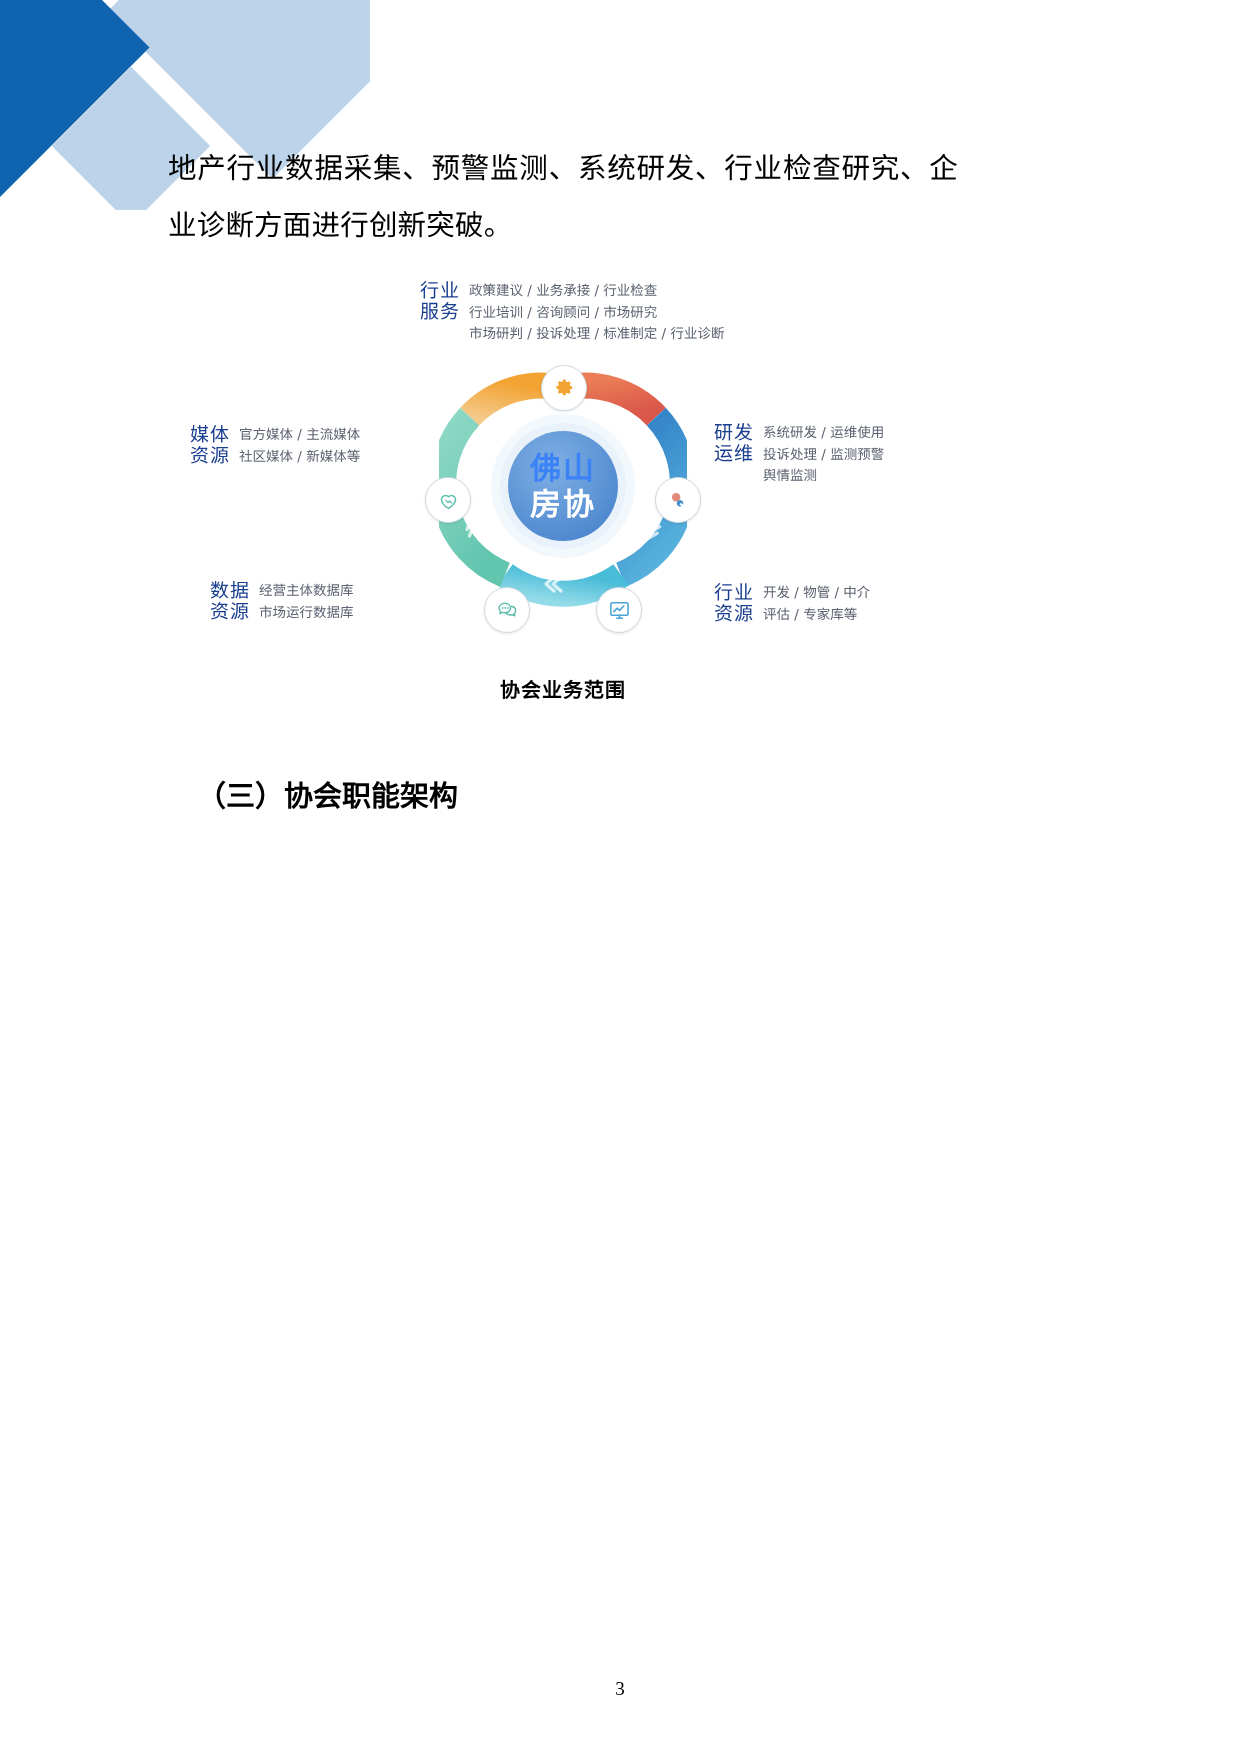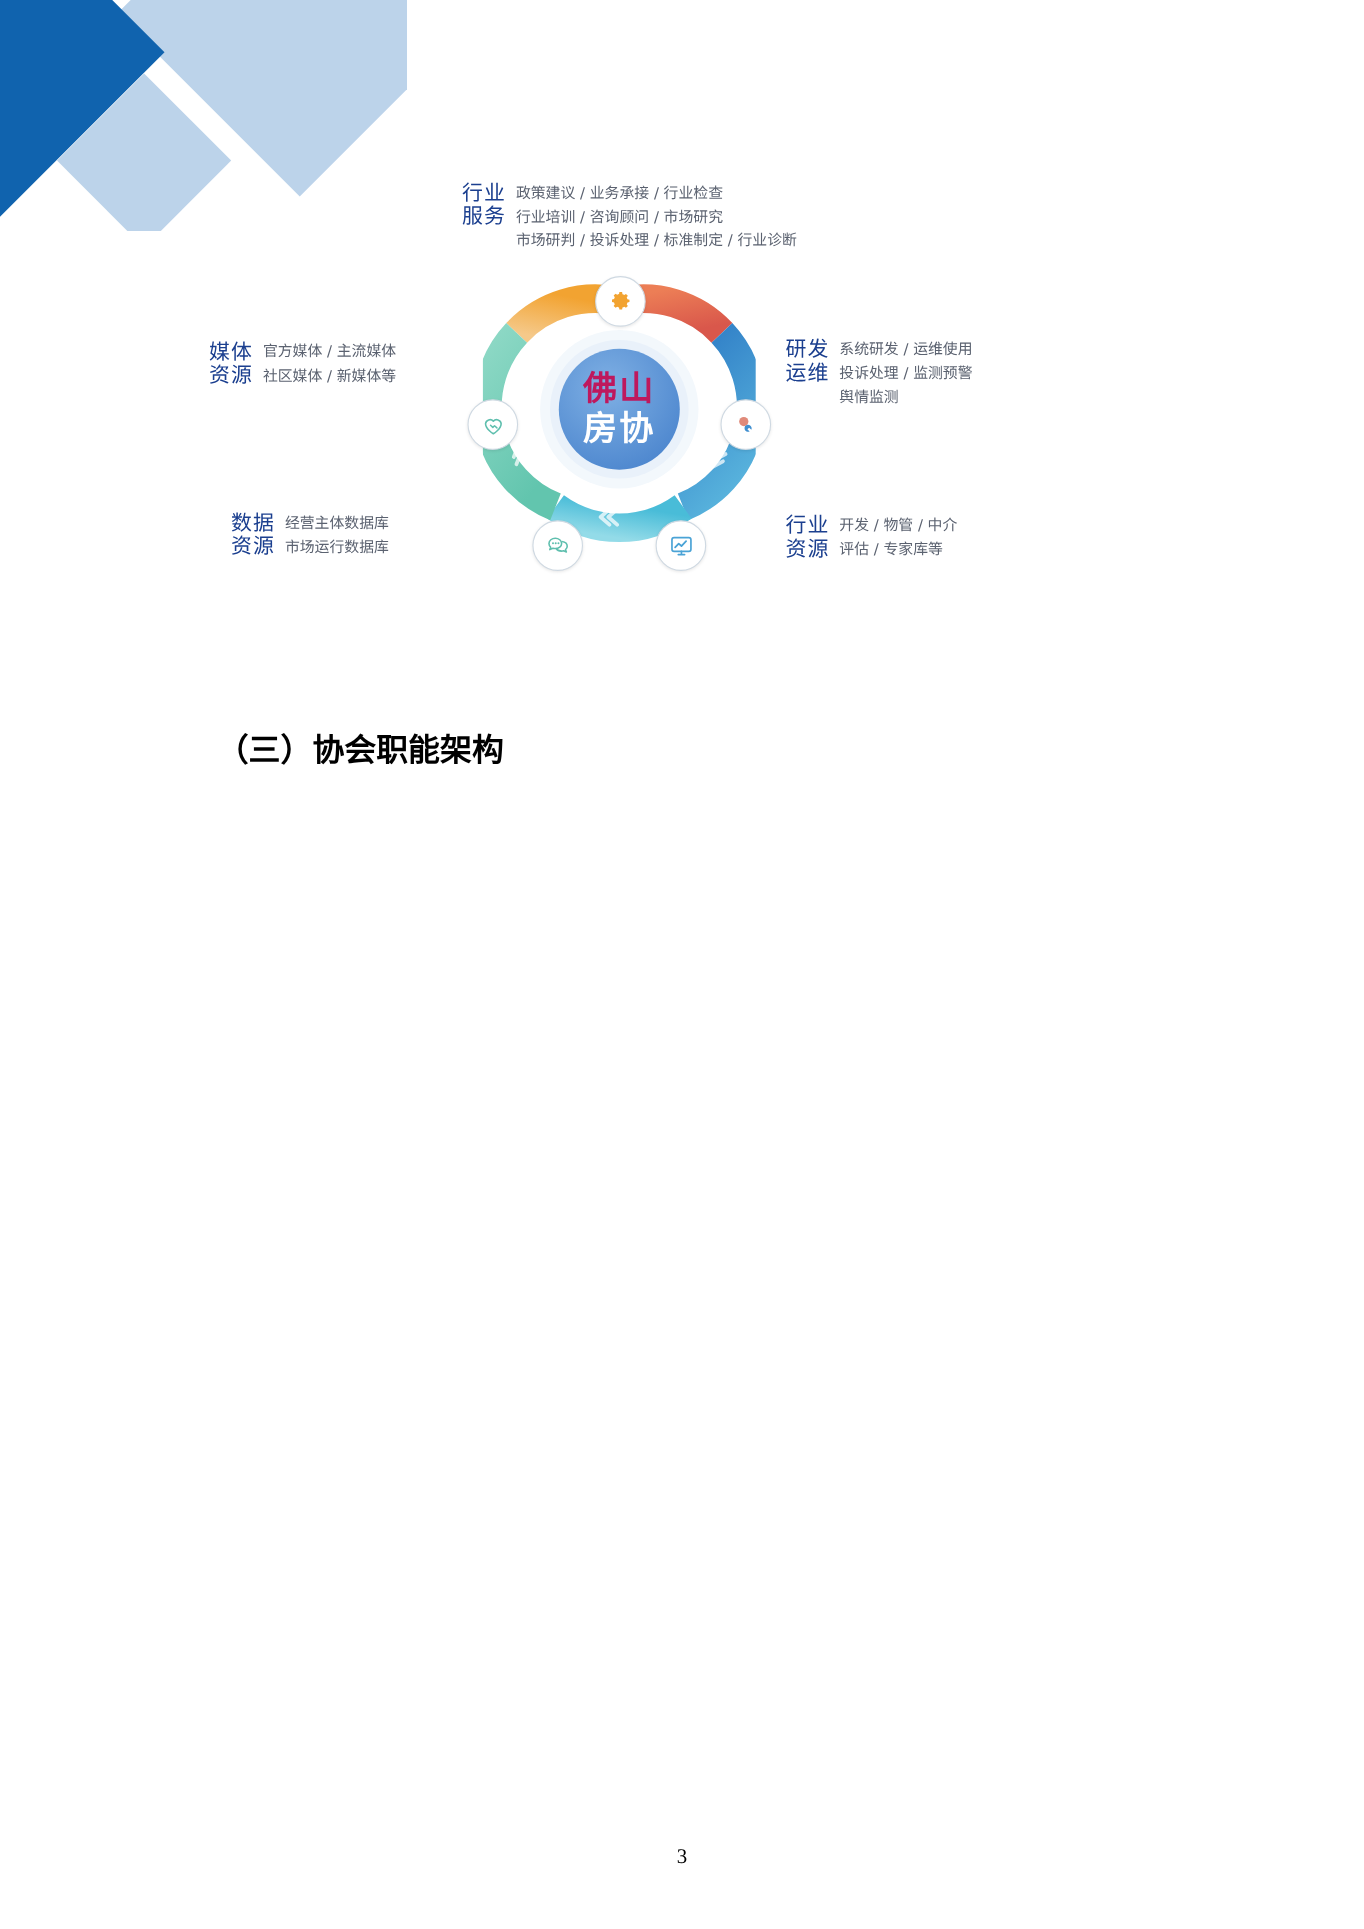--- a/index.html
+++ b/index.html
@@ -167,20 +167,21 @@
 <body>
 
 <div class="corner-deco">
   <div class="deco-diamond deco-pale-big"></div>
   <div class="deco-diamond deco-dark"></div>
   <div class="deco-diamond deco-pale-small"></div>
 </div>
 
 <div class="page-body">
 
+  <p class="para">地产行业数据采集、预警监测、系统研发、行业检查研究、企业诊断方面进行创新突破。</p>
 
   <div class="figure-wrap">
     <div class="diagram">
 
       <svg class="ring-area" viewBox="0 0 248 248" style="left:271px; top:100px; width:248px; height:248px; position:absolute;">
         <defs>
           <linearGradient id="gOrange" x1="0%" y1="100%" x2="60%" y2="0%">
             <stop offset="0%" stop-color="#f5c98a"></stop>
             <stop offset="100%" stop-color="#f2a331"></stop>
           </linearGradient>
@@ -246,21 +247,21 @@
             <path d="M 1 -7 L 9 0 L 1 7"></path>
           </g>
         </g>
 
         <circle cx="124" cy="124" r="72" fill="#f3f8fc"></circle>
         <circle cx="124" cy="124" r="63" fill="#e9f1fa"></circle>
         <circle cx="124" cy="124" r="55" fill="url(#gCenter)"></circle>
       </svg>
 
       <div style="position:absolute; left:271px; top:100px; width:248px; height:248px; display:flex; flex-direction:column; align-items:center; justify-content:center; pointer-events:none;">
-        <div style="font-family:'DejaVu Sans','Liberation Sans',sans-serif; font-weight:bold; font-size:31px; line-height:36px; color:#be185d; letter-spacing:2px;">佛山</div>
+        <div style="font-family:'DejaVu Sans','Liberation Sans',sans-serif; font-weight:bold; font-size:31px; line-height:36px; color:#3b82f6; letter-spacing:2px;">佛山</div>
         <div style="font-family:'DejaVu Sans','Liberation Sans',sans-serif; font-weight:bold; font-size:31px; line-height:36px; color:#ffffff; letter-spacing:2px;">房协</div>
       </div>
 
       <div class="node" style="left:373px; top:103px;">
         <svg width="22" height="22" viewBox="0 0 24 24">
           <path fill="#f2a331" d="M12 8.2a3.8 3.8 0 1 0 0 7.6 3.8 3.8 0 0 0 0-7.6zm9 2.1-2-.35a7.2 7.2 0 0 0-.75-1.8l1.15-1.65-1.9-1.9-1.65 1.15a7.2 7.2 0 0 0-1.8-.75L13.7 2.7h-2.7l-.35 2.0a7.2 7.2 0 0 0-1.8.75L7.2 4.3 5.3 6.2l1.15 1.65a7.2 7.2 0 0 0-.75 1.8l-2 .35v2.7l2 .35c.17.64.42 1.24.75 1.8L5.3 16.5l1.9 1.9 1.65-1.15c.56.33 1.16.58 1.8.75l.35 2h2.7l.35-2c.64-.17 1.24-.42 1.8-.75l1.65 1.15 1.9-1.9-1.15-1.65c.33-.56.58-1.16.75-1.8l2-.35z"></path>
         </svg>
       </div>
 
       <div class="node" style="left:487px; top:215px;">
@@ -347,20 +348,21 @@
           <span class="lbl-title">资源</span>
         </div>
         <div class="lbl-items">
           <div>经营主体数据库</div>
           <div>市场运行数据库</div>
         </div>
       </div>
 
     </div>
 
+    <div class="figure-caption" style="position:absolute; left:0; right:0; top:408px;">协会业务范围</div>
   </div>
 
   <div class="spacer-md"></div>
 
   <p class="heading">（三）协会职能架构</p>
 
 
 
 </div>
 

